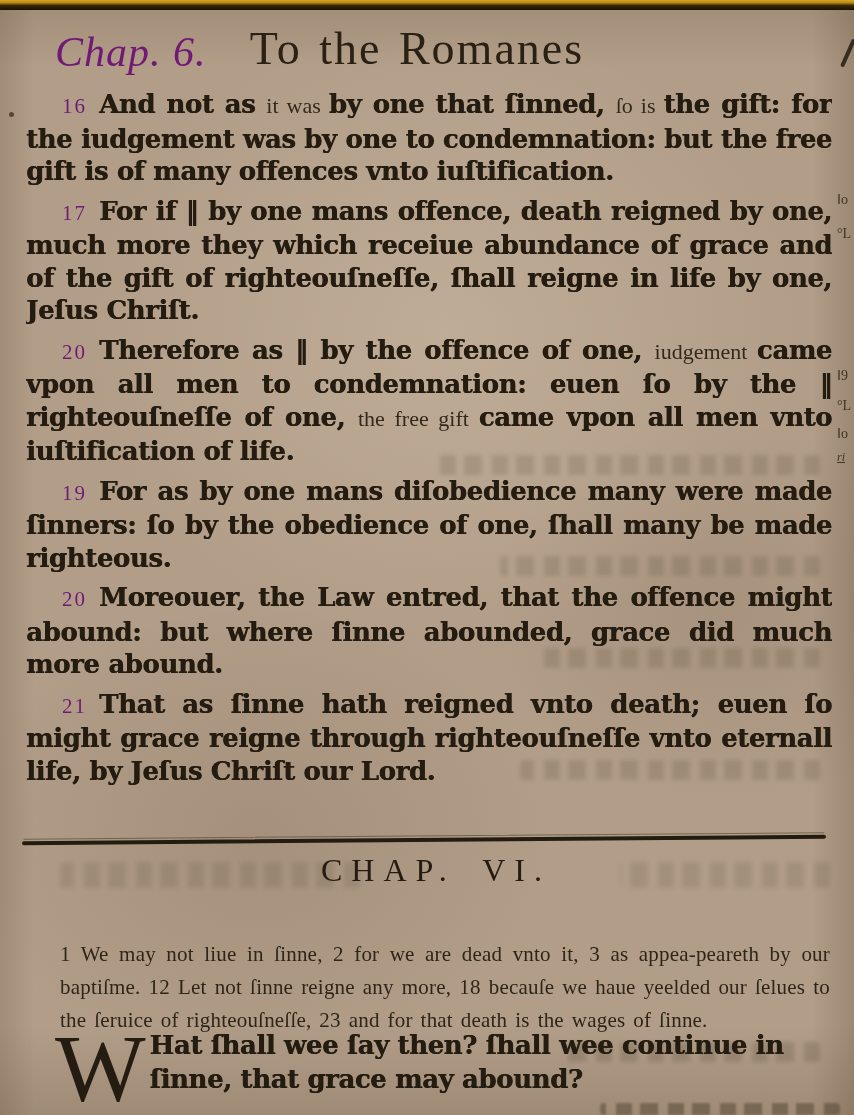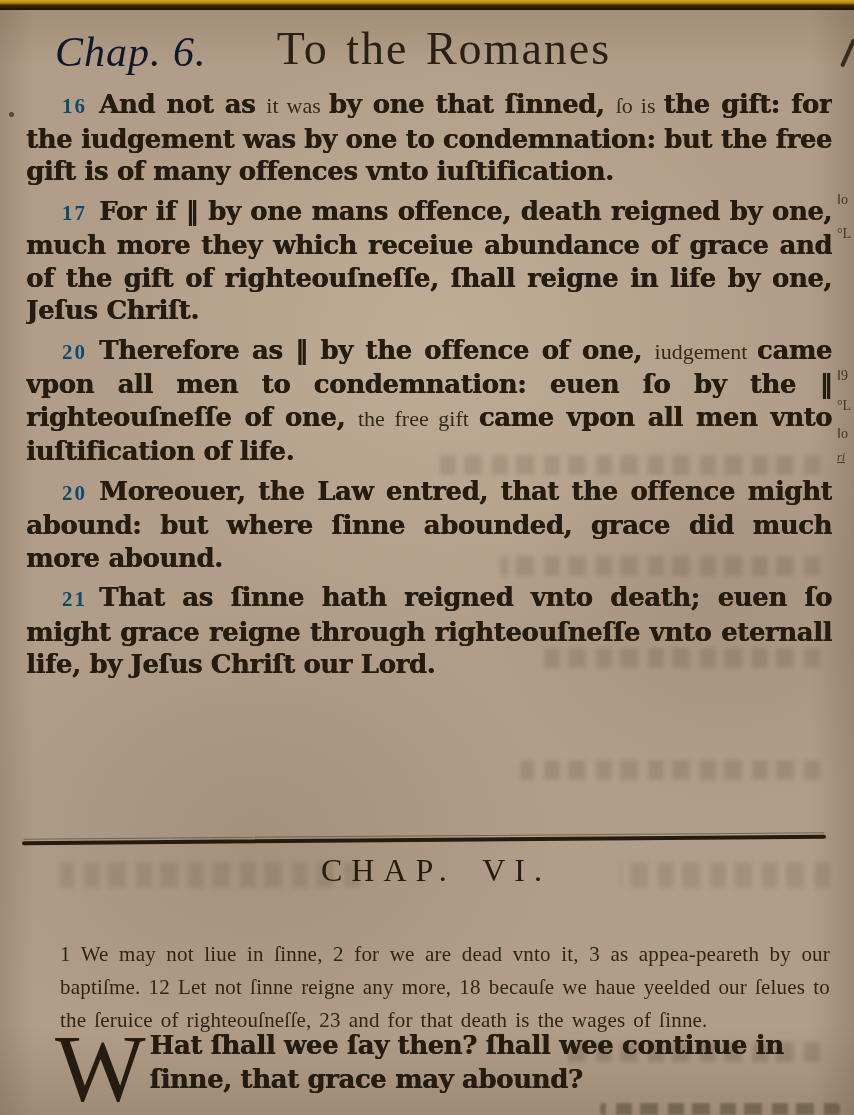--- a/index.html
+++ b/index.html
@@ -29,40 +29,40 @@
   .stray-dot{
     position:absolute;left:9px;top:112px;width:5px;height:5px;border-radius:50%;
     background:#3a2e1c;opacity:.75;
   }
 
   
   .running-head{position:absolute;top:20px;left:0;right:0;height:62px;}
   .chap-label{
     position:absolute;left:55px;top:8px;
     font-family:"Liberation Serif",serif;font-style:italic;
-    font-size:42px;color:#0f172a;letter-spacing:1px;text-align:center;
+    font-size:42px;color:#701a75;letter-spacing:1px;text-align:center;
   }
   .head-title{
     position:absolute;left:50%;transform:translateX(-53%);top:2px;
     font-family:"Liberation Serif",serif;font-size:46px;color:#2a2114;
-    letter-spacing:2px;word-spacing:4px;white-space:nowrap;margin-left:27px;
+    letter-spacing:2px;word-spacing:4px;white-space:nowrap;
   }
 
   
   .verses{
     position:absolute;top:88px;left:26px;width:806px;height:748px;overflow:hidden;
     text-align:justify;
   }
   .verse{
     margin:0 0 7px 0;text-indent:36px;
     font-size:26px;line-height:32.5px;hyphens:none;
   }
   .vnum{
-    font-family:"Liberation Serif",serif;font-weight:700;font-size:21px;
-    letter-spacing:2px;margin-right:12px;color:#0c4a6e;
+    font-family:"Liberation Serif",serif;font-weight:400;font-size:21px;
+    letter-spacing:2px;margin-right:12px;color:#701a75;
   }
   .bl{
     font-family:"DejaVu Serif",serif;font-weight:700;letter-spacing:-0.4px;
     text-shadow:0.5px 0 currentColor;
   }
   .rm{
     font-family:"Liberation Serif",serif;font-weight:400;font-size:22px;
     color:#33291b;text-shadow:none;letter-spacing:0;
   }
 
@@ -129,20 +129,21 @@
 
   <header class="running-head">
     <span class="chap-label">Chap. 6.</span>
     <span class="head-title">To the Romanes</span>
   </header>
 
   <section class="verses" id="verses">
       <p class="verse"><span class="vnum">16</span><span class="bl">And not as </span><span class="rm">it was </span><span class="bl">by one that ſinned, </span><span class="rm">ſo is </span><span class="bl">the gift: for the iudgement was by one to condemnation: but the free gift is of many offences vnto iuſtification.</span></p>
       <p class="verse"><span class="vnum">17</span><span class="bl">For if ‖ by one mans offence, death reigned by one, much more they which receiue abundance of grace and of the gift of righteouſneſſe, ſhall reigne in life by one, Jeſus Chriſt.</span></p>
       <p class="verse"><span class="vnum">20</span><span class="bl">Therefore as ‖ by the offence of one, </span><span class="rm">iudgement </span><span class="bl">came vpon all men to condemnation: euen ſo by the ‖ righteouſneſſe of one, </span><span class="rm">the free gift </span><span class="bl">came vpon all men vnto iuſtification of life.</span></p>
+      <p class="verse"><span class="vnum">19</span><span class="bl">For as by one mans diſobedience many were made ſinners: ſo by the obedience of one, ſhall many be made righteous.</span></p>
       <p class="verse"><span class="vnum">20</span><span class="bl">Moreouer, the Law entred, that the offence might abound: but where ſinne abounded, grace did much more abound.</span></p>
       <p class="verse"><span class="vnum">21</span><span class="bl">That as ſinne hath reigned vnto death; euen ſo might grace reigne through righteouſneſſe vnto eternall life, by Jeſus Chriſt our Lord.</span></p>
     </section>
 
   <div class="ghost g1"></div>
   <div class="ghost g2"></div>
   <div class="ghost g3"></div>
   <div class="ghost g4"></div>
   <div class="ghost g5"></div>
   <div class="ghost g6"></div>

